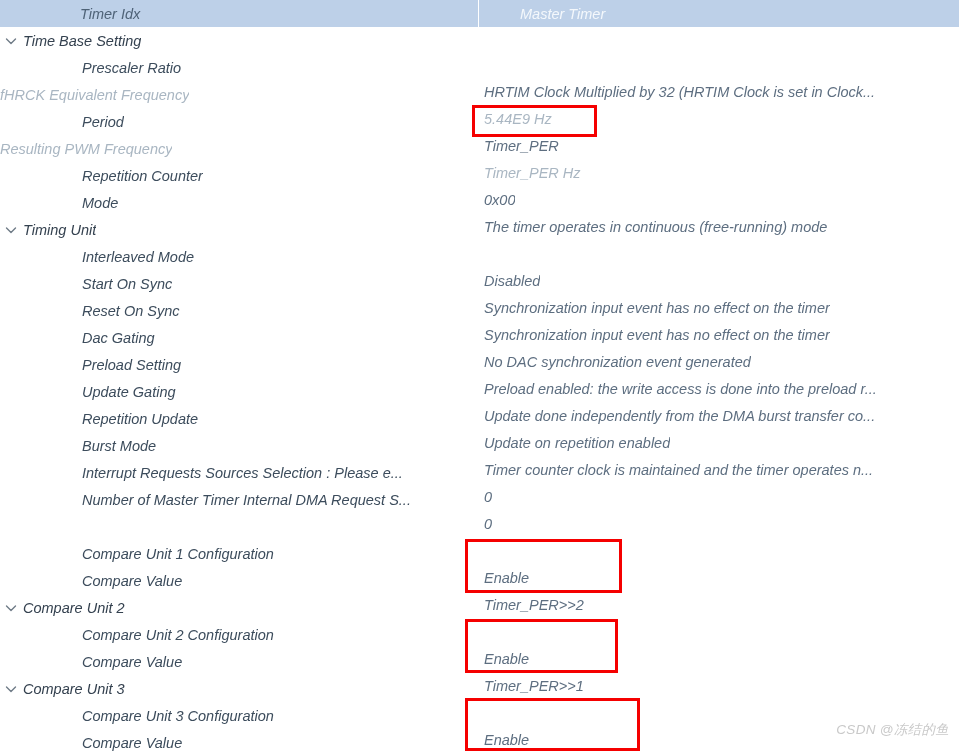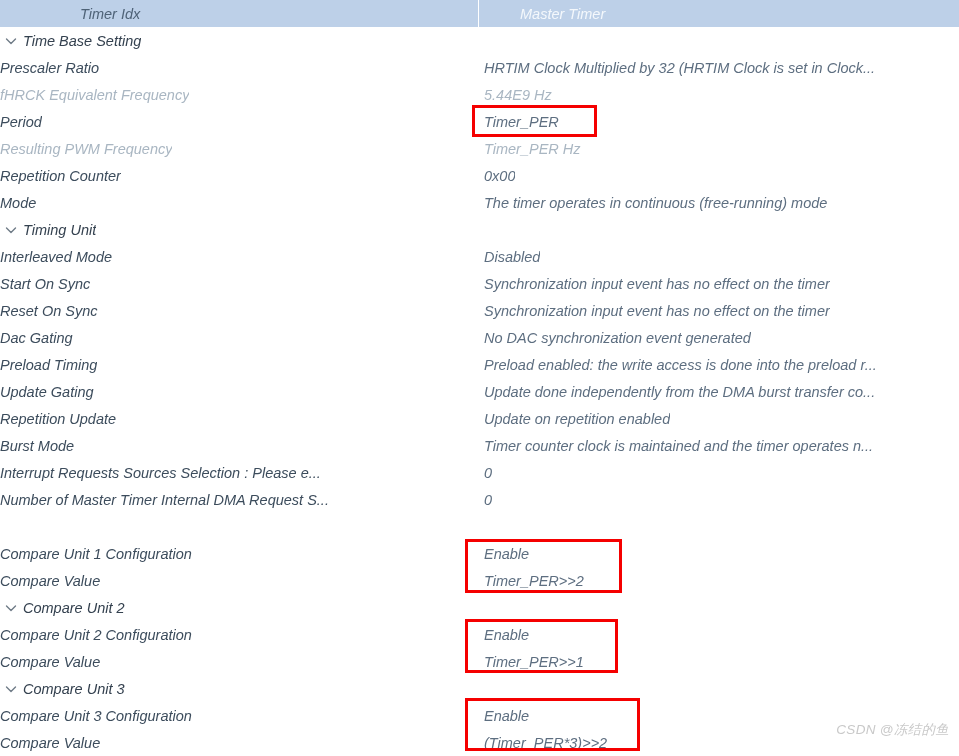--- a/index.html
+++ b/index.html
@@ -56,21 +56,21 @@
     padding-left: 6px;
     color: #f4f8fc;
     margin-left: 35px;
   }
 
   
   .row {
     position: relative;
     height: 27px;
     display: flex;
-    align-items: flex-end;
+    align-items: center;
   }
   .cell-left {
     width: 478px;
     box-sizing: border-box;
     position: relative;
     height: 100%;
     display: flex;
     align-items: center;
     overflow: hidden;
   }
@@ -94,21 +94,21 @@
   }
   .val {
     font-size: 14.5px;
     white-space: nowrap;
     overflow: hidden;
     color: #5d6e80;
   }
 
   
   .ind-group .lbl { padding-left: 23px; font-size: 14.5px; color: #34414f; }
-  .ind-1  .lbl   { }
+  .ind-1  .lbl   { padding-left: 82px; }
   .ind-2  .lbl   { }
 
   
   .muted .lbl,
   .muted .val { color: #a9b6c2; }
 
   
   .chev {
     position: absolute;
     left: 4px;
@@ -253,21 +253,21 @@
       <div class="row">
         <div class="cell-left ind-1">
           <span class="lbl">Dac Gating</span>
         </div>
         <div class="cell-right">
           <span class="val">No DAC synchronization event generated</span>
         </div>
       </div>
       <div class="row">
         <div class="cell-left ind-1">
-          <span class="lbl">Preload Timing</span>
+          <span class="lbl">Preload Setting</span>
         </div>
         <div class="cell-right">
           <span class="val">Preload enabled: the write access is done into the preload r...</span>
         </div>
       </div>
       <div class="row">
         <div class="cell-left ind-1">
           <span class="lbl">Update Gating</span>
         </div>
         <div class="cell-right">

